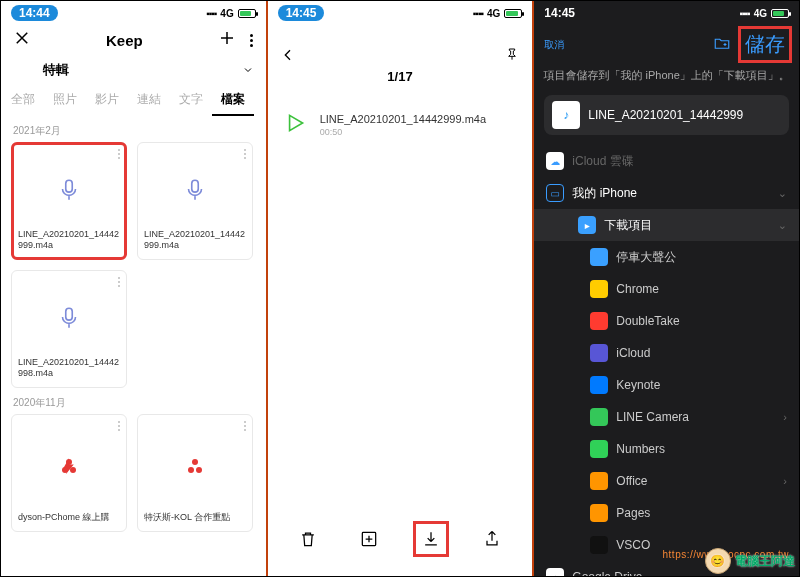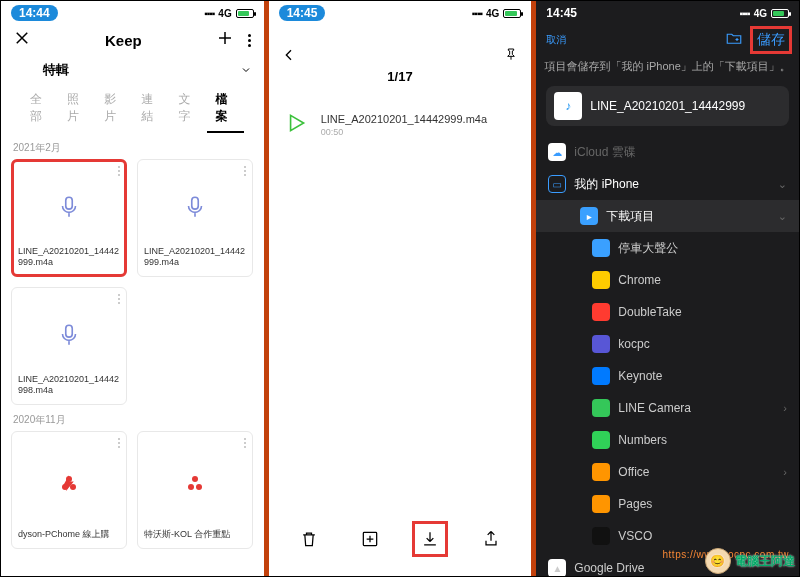--- a/index.html
+++ b/index.html
@@ -5,21 +5,21 @@
   * { box-sizing: border-box; margin: 0; padding: 0; }
   body {
     width: 800px; height: 577px;
     font-family: -apple-system, "Helvetica Neue", Arial, sans-serif;
     background: #fff;
     position: relative;
     overflow: hidden;
     border: 1px solid #000;
   }
   .panels { display: flex; width: 100%; height: 100%; }
-  .panel { flex: 1; position: relative; overflow: hidden; border-right: 5px solid #c2410c; }
+  .panel { flex: 1; position: relative; overflow: hidden; border-right: 2px solid #c2410c; }
   .panel:last-child { border-right: none; }
 
   
   .status {
     display: flex; justify-content: space-between; align-items: center;
     padding: 4px 10px 2px; font-size: 12px; font-weight: 600;
     height: 22px;
   }
   .status .time-pill {
     background: #1c8adb; color: #fff; border-radius: 10px;
@@ -43,21 +43,21 @@
   }
   .hdr1 .title { font-weight:700; font-size:15px; }
   .hdr1 .right { display:flex; align-items:center; gap:14px; }
   .icon-btn { cursor:pointer; }
   .x-ic svg, .plus-ic svg { width:18px; height:18px; }
   .dots { width:4px; display:flex; flex-direction:column; gap:2px; }
   .dots span { width:3px; height:3px; background:#000; border-radius:50%; }
   .subhdr { display:flex; justify-content:space-between; align-items:center; padding:4px 12px 6px; }
   .subhdr .lab { font-size:13px; font-weight:600;padding-left:30px; }
   .chev { width:12px; height:12px; }
-  .tabs { display:flex; gap:0; padding:0 20px; font-size:12px; color:#aaa; }
+  .tabs { display:flex; gap:0; padding:0 1px; font-size:12px; color:#aaa; }
   .tabs .tab { padding:6px 9px; }
   .tabs .tab.active { color:#000000; font-weight:600; border-bottom:2px solid #000; }
   .sect { font-size:10px; color:#999; padding:8px 12px 4px; }
   .grid { display:flex; flex-wrap:wrap; gap:10px; padding:0 10px; }
   .card {
     width:116px; height:118px; border:1px solid #e8e8e8; border-radius:6px;
     display:flex; flex-direction:column; justify-content:space-between;
     padding:8px 6px; position:relative;
   }
   .card .dots3 { position:absolute; top:6px; right:6px; display:flex; flex-direction:column; gap:2px;}
@@ -85,21 +85,21 @@
   .toolbar2 svg { width:20px; height:20px; }
   .hl-red-box { outline:3px solid #e53935; }
 
   
   .dark { background:#1c1c1e; color:#fff; }
   .dark .status { color:#fff; }
   .hdr3 { display:flex; justify-content:space-between; align-items:center; padding:6px 10px; }
   .hdr3 .cancel { color:#3a9cff; font-size:10px; }
   .hdr3 .right { display:flex; align-items:center; gap:10px; }
   .hdr3 .folder svg { width:18px;height:18px; stroke:#3a9cff; fill:none;}
-  .hdr3 .save { color:#3a9cff; font-size:14px; }
+  .hdr3 .save { color:#3a9cff; font-size:20px; }
   .desc { font-size:11px; color:#aaa; text-align:center; padding:2px 8px 8px; }
   .filecard {
     margin:4px 10px 10px; background:#2c2c2e; border-radius:8px;
     display:flex; align-items:center; gap:8px; padding:6px 8px;
   }
   .filecard .fic {
     width:28px;height:28px;background:#fff;border-radius:4px;
     display:flex;align-items:center;justify-content:center;color:#2196f3;font-size:12px;
   }
   .filecard .fn { font-size:12px; white-space:nowrap; overflow:hidden; text-overflow:ellipsis; }
@@ -379,21 +379,21 @@
       <div class="loc sub3">
           <span class="lic ic-app2"></span>
           <span>Chrome</span>
         </div>
       <div class="loc sub3">
           <span class="lic ic-app3"></span>
           <span>DoubleTake</span>
         </div>
       <div class="loc sub3">
           <span class="lic ic-app4"></span>
-          <span>kocpc</span>
+          <span>iCloud</span>
         </div>
       <div class="loc sub3">
           <span class="lic ic-app5"></span>
           <span>Keynote</span>
         </div>
       <div class="loc sub3">
           <span class="lic ic-app6"></span>
           <span>LINE Camera</span>
           <span class="arrow">›</span>
         </div>

